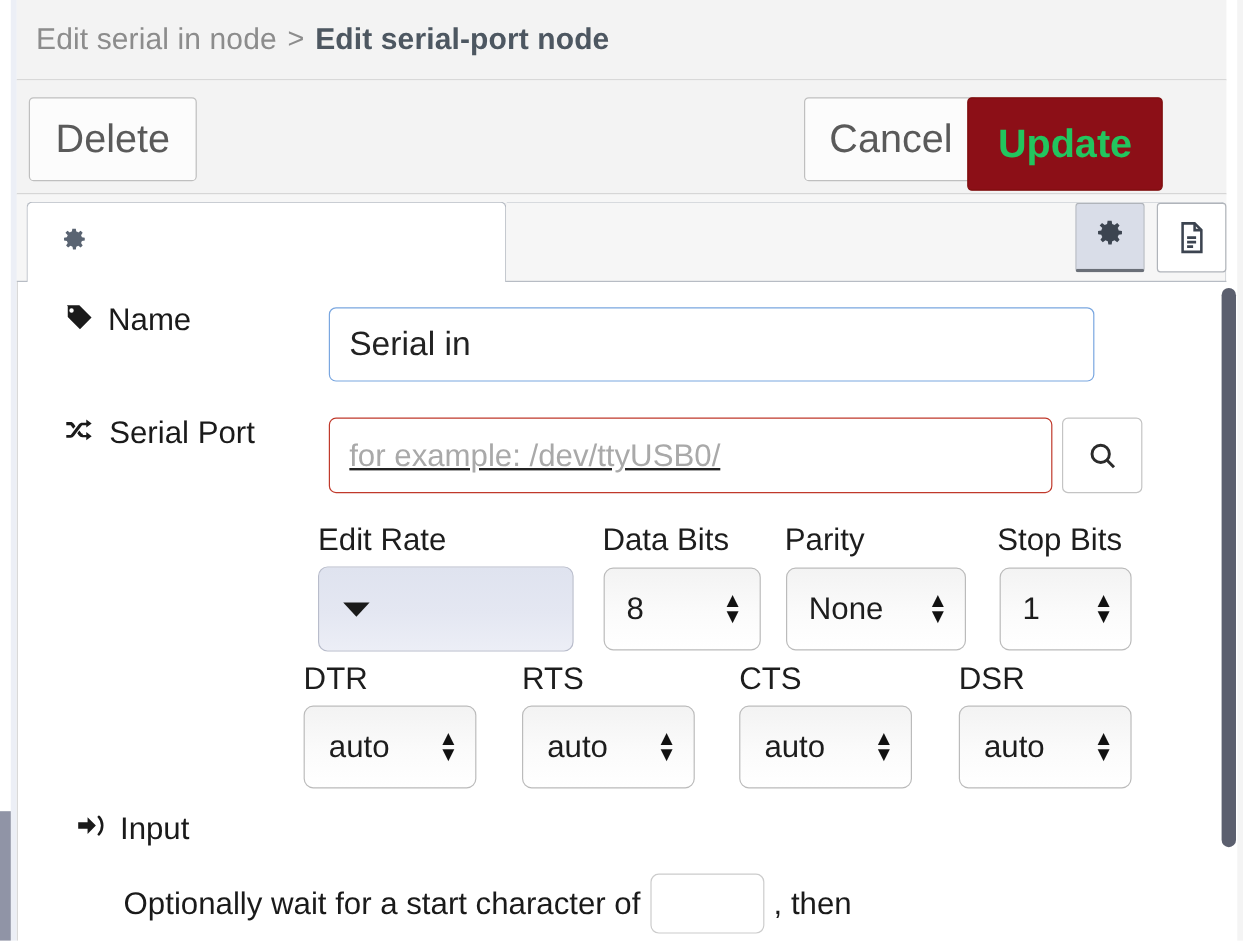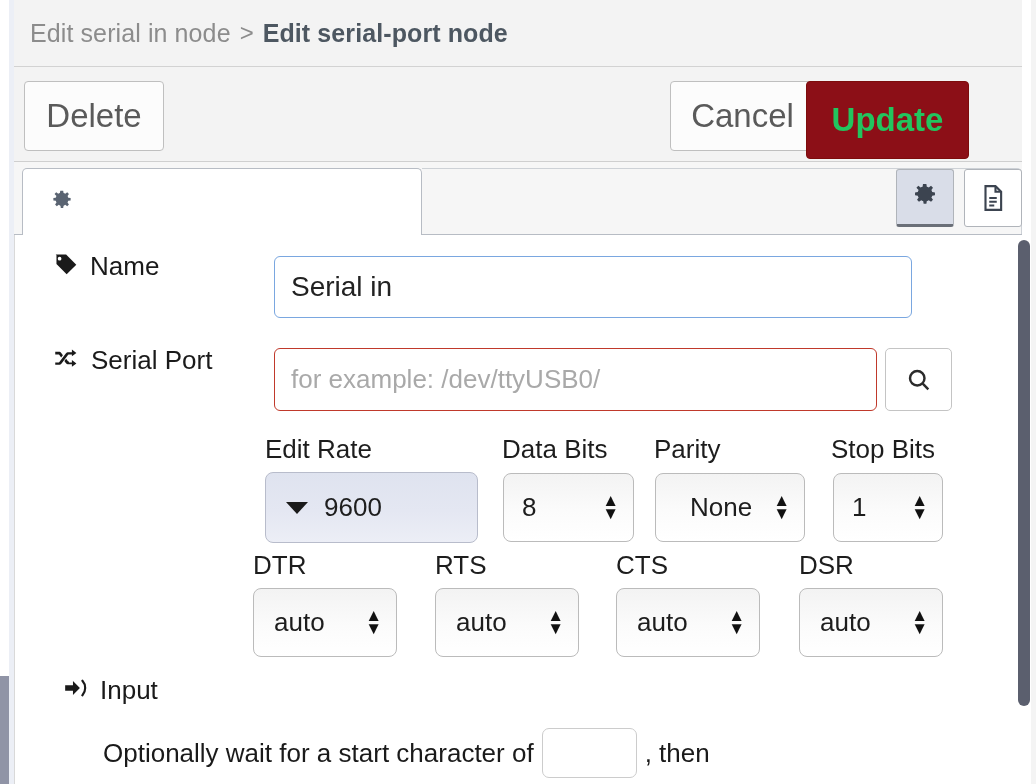--- a/index.html
+++ b/index.html
@@ -199,20 +199,21 @@
     left: 259px; top: 113px;
     width: 603px; height: 63px;
     border: 1px solid #c0392b;
     border-radius: 6px;
     background: #ffffff;
     font-size: 26px;
     color: #222222;
     padding: 0 16px;
     font-family: "Liberation Sans", sans-serif;
     outline: none;
+    text-decoration: underline;
   }
   .input-port::placeholder { color: #a9a9a9; }
   .btn-search {
     position: absolute;
     left: 870px; top: 113px;
     width: 67px; height: 63px;
     border: 1px solid #c4c4c4;
     border-radius: 5px;
     background: #ffffff;
     display: flex;
@@ -265,21 +266,21 @@
   }
   .caret-left {
     width: 0; height: 0;
     border-left: 11px solid transparent;
     border-right: 11px solid transparent;
     border-top: 12px solid #1a1a1a;
     margin-right: 16px;
   }
 
   .sel-databits { left: 488px; top: 238px; width: 131px; height: 69px; padding-left: 18px; }
-  .sel-parity   { left: 640px; top: 238px; width: 150px; height: 69px; padding-left: 34px; }
+  .sel-parity   { left: 640px; top: 238px; width: 150px; height: 69px; padding-left: 18px; }
   .sel-stopbits { left: 818px; top: 238px; width: 110px; height: 69px; padding-left: 18px; }
 
   .sel-dtr { left: 238px; top: 353px; width: 144px; height: 69px; padding-left: 20px; }
   .sel-rts { left: 420px; top: 353px; width: 144px; height: 69px; padding-left: 20px; }
   .sel-cts { left: 601px; top: 353px; width: 144px; height: 69px; padding-left: 20px; }
   .sel-dsr { left: 784px; top: 353px; width: 144px; height: 69px; padding-left: 20px; }
 
   
   .row-input { left: 48px; top: 440px; }
   .input-sentence {
@@ -422,21 +423,20 @@
     </div>
 
 
     <div class="col-head" style="left:250px; top:199px;">Edit Rate</div>
     <div class="col-head" style="left:487px; top:199px;">Data Bits</div>
     <div class="col-head" style="left:639px; top:199px;">Parity</div>
     <div class="col-head" style="left:816px; top:199px;">Stop Bits</div>
 
     <div class="selectbox sel-baud">
       <span class="caret-left"></span>
-      <span class="sel-val">9600</span>
     </div>
 
     <div class="selectbox sel-databits">
       <span class="sel-val">8</span>
       <span class="spin">
           <span>▲</span>
           <span>▼</span>
         </span>
     </div>
 

